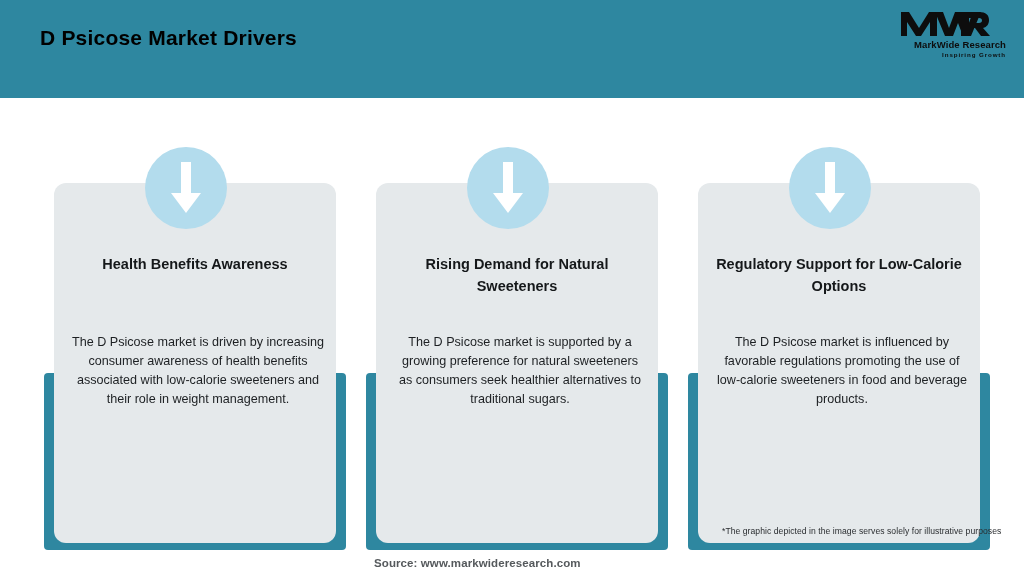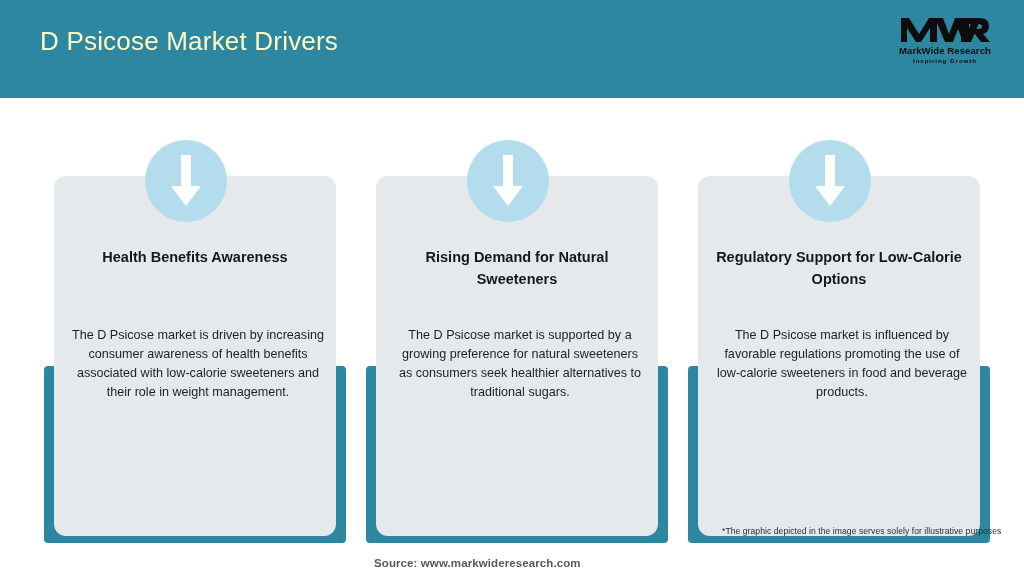--- a/index.html
+++ b/index.html
@@ -21,34 +21,34 @@
     left: 0;
     top: 0;
     width: 1024px;
     height: 98px;
     background: #2e87a0;
   }
   .header-title {
     position: absolute;
     left: 40px;
     top: 26px;
-    font-size: 26px;
-    font-weight: normal;
-    color: #fef9c3;
+    font-size: 21px;
+    font-weight: bold;
+    color: #000000;
     letter-spacing: 0.2px;
   }
 
   
   .logo {
     position: absolute;
     right: 18px;
-    top: 14px;
+    top: 8px;
     width: 122px;
     height: 58px;
-    text-align: center;
+    text-align: right;
   }
   .logo-mark {
     display: block;
     margin: 0 auto;
     width: 92px;
     height: 30px;
   }
   .logo-name {
     display: block;
     font-size: 9.5px;
@@ -63,21 +63,21 @@
     font-weight: bold;
     color: #0d0d0d;
     letter-spacing: 0.9px;
     margin-top: 1px;
   }
 
   
   .cards {
     position: absolute;
     left: 0;
-    top: 0;
+    top: 7px;
     width: 1024px;
     height: 511px;
     text-decoration: underline;
   }
   .card-wrap {
     position: absolute;
     top: 176px;
     height: 367px;
   }
   .card-wrap.c0 { left: 44px;  width: 302px; }

